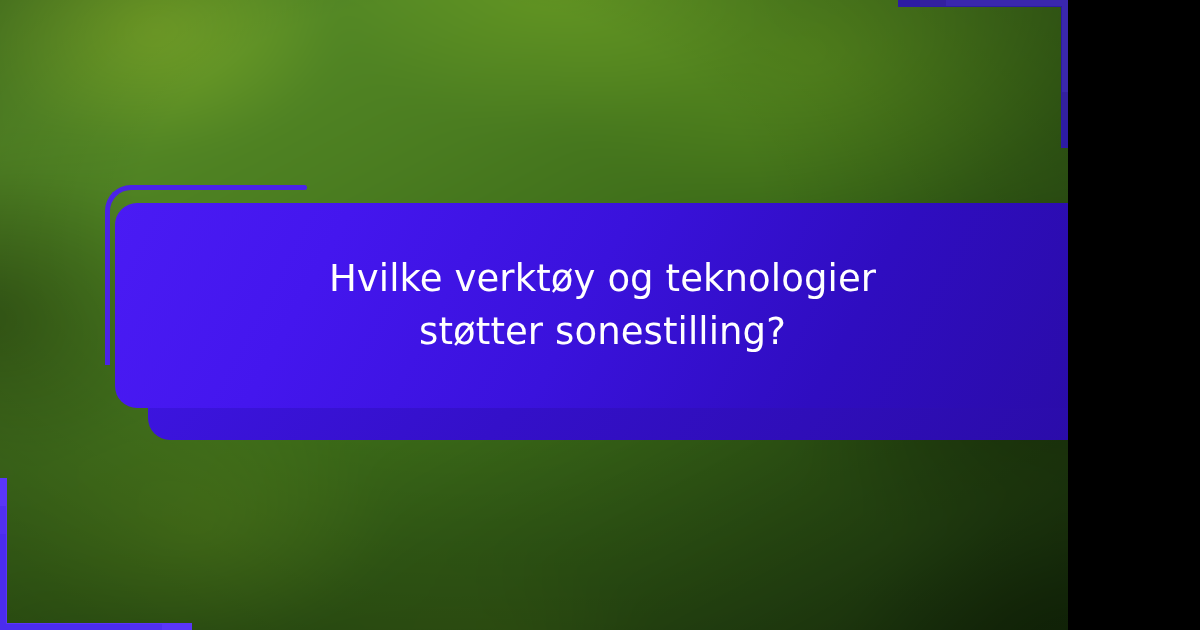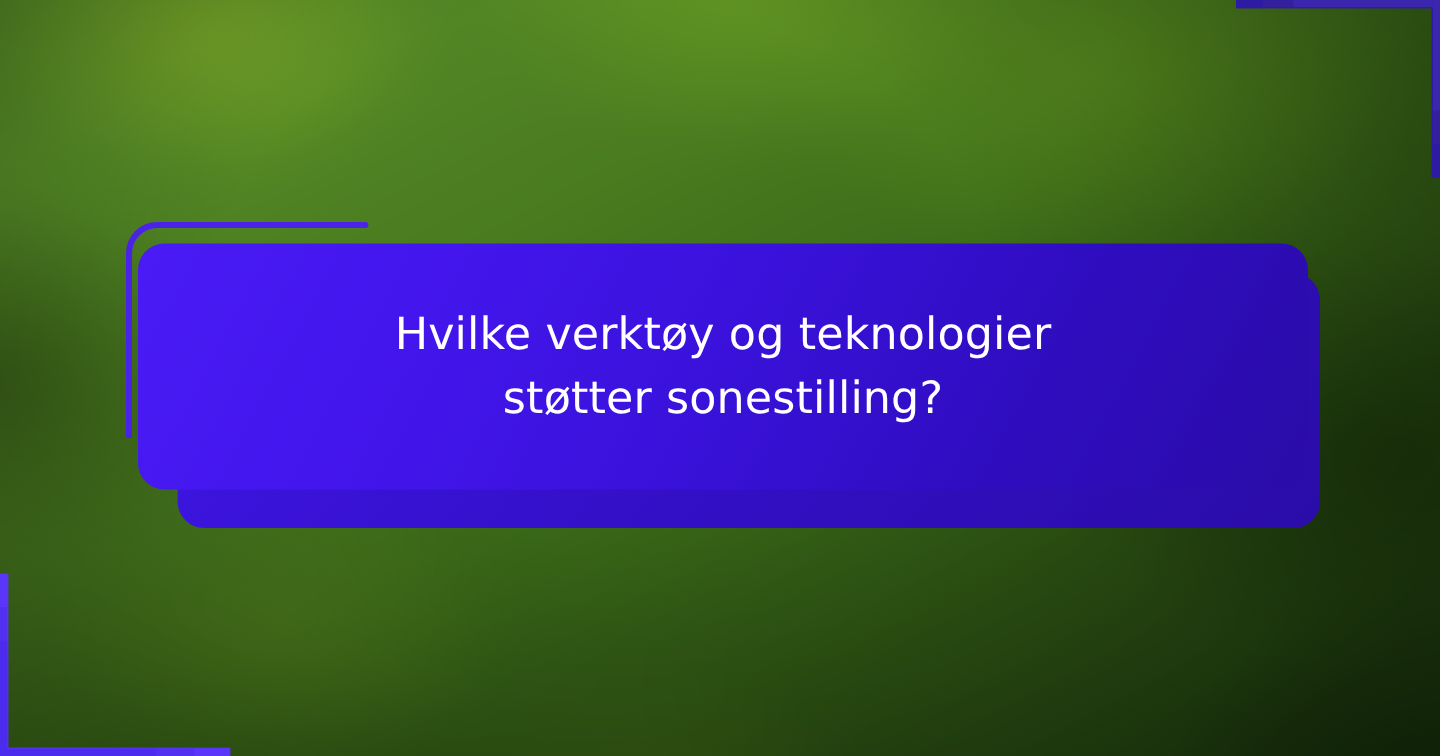--- a/index.html
+++ b/index.html
@@ -7,21 +7,21 @@
     margin: 0;
     padding: 0;
     background: #000;
   }
   body {
     font-family: "DejaVu Sans", sans-serif;
   }
 
   .stage {
     position: relative;
-    width: 1200px;
+    width: 1068px;
     height: 630px;
     overflow: hidden;
     background: #3f6b1c;
   }
 
   
   .bg-photo {
     position: absolute;
     inset: -60px;
     background:

